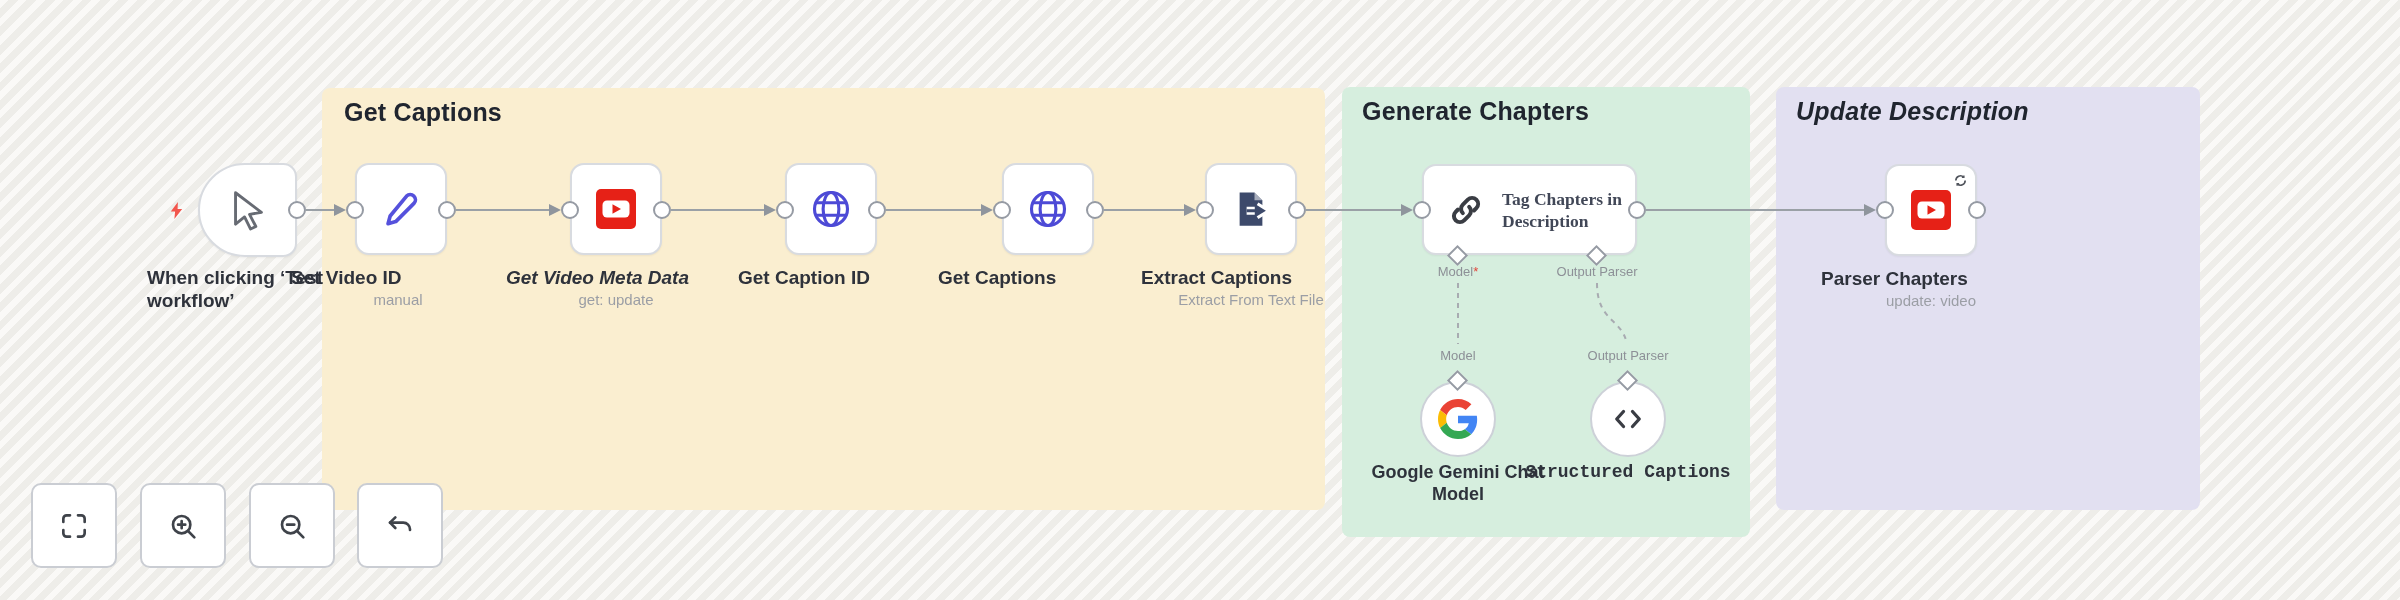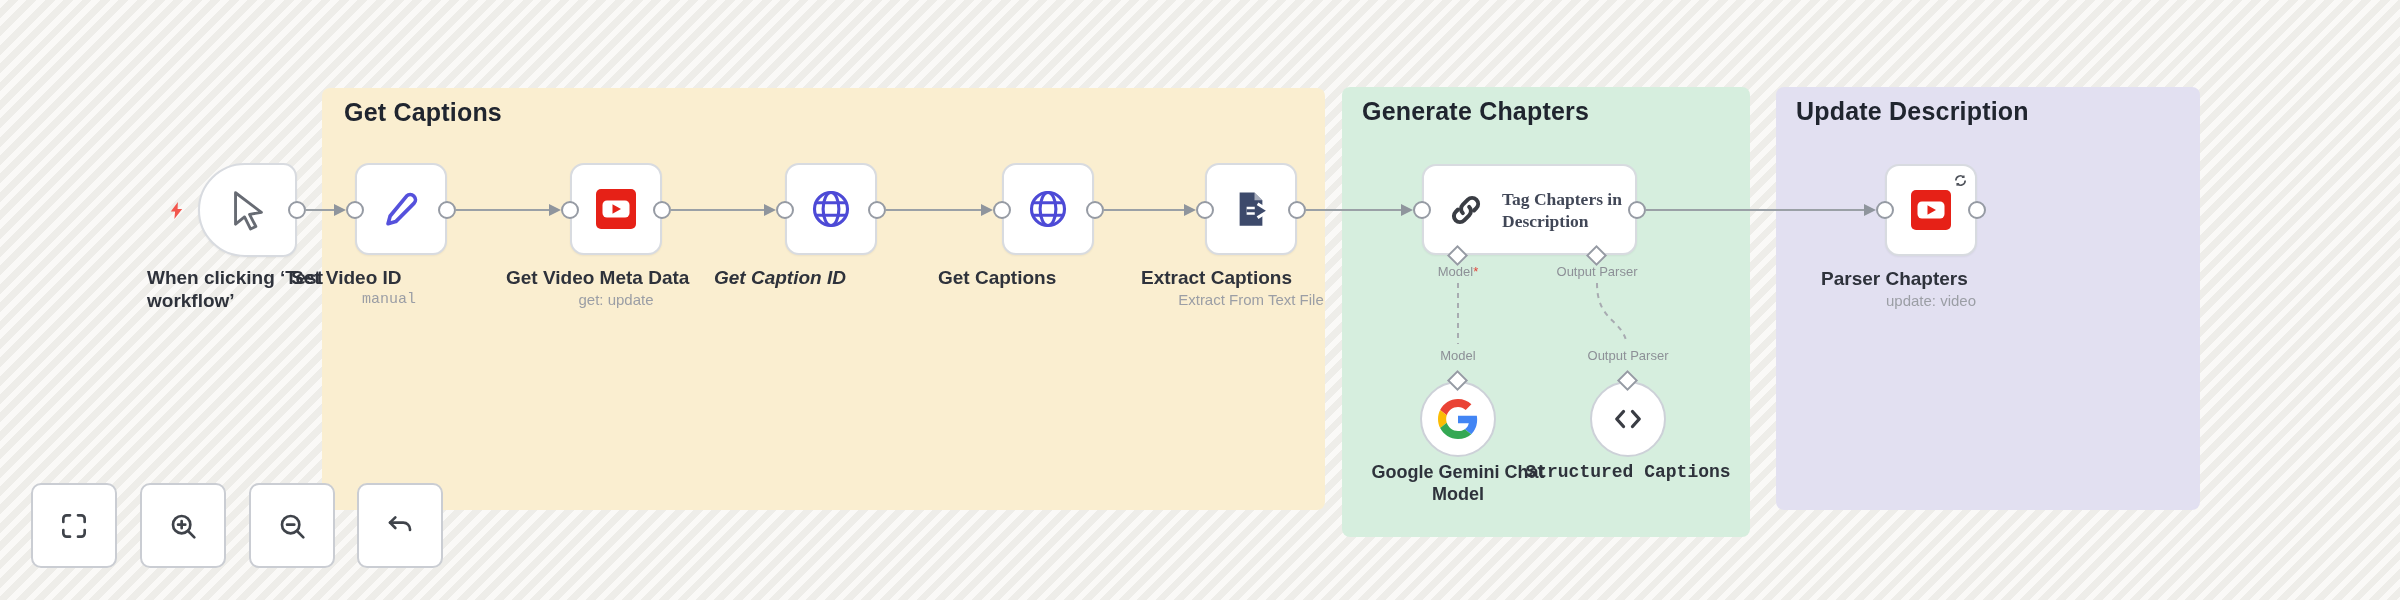--- a/index.html
+++ b/index.html
@@ -36,21 +36,21 @@
 
 <div class="canvas">
 
   <div class="group" style="left:322px;top:88px;width:1003px;height:422px;background:#faeed0;">
     <div class="group-title" style="left:22px;top:10px;">Get Captions</div>
   </div>
   <div class="group" style="left:1342px;top:87px;width:408px;height:450px;background:#d6eede;">
     <div class="group-title" style="left:20px;top:10px;">Generate Chapters</div>
   </div>
   <div class="group" style="left:1776px;top:87px;width:424px;height:423px;background:#e2e0f1;">
-    <div class="group-title" style="left:20px;top:10px;">Update Description</div>
+    <div class="group-title" style="left:20px;top:10px;font-style:italic;">Update Description</div>
   </div>
 
   <svg class="edges" width="2400" height="600" viewBox="0 0 2400 600">
     <g stroke="#9aa0a6" stroke-width="2" fill="none">
       <path d="M306 210 H334"></path>
         <path d="M456 210 H549"></path>
         <path d="M671 210 H764"></path>
       <path d="M886 210 H981"></path>
         <path d="M1104 210 H1184"></path>
         <path d="M1306 210 H1401"></path>
@@ -83,44 +83,44 @@
   <div class="node-label" style="left:147px;top:266px;">When clicking ‘Test workflow’</div>
 
   <div class="node" style="left:355px;top:163px;">
     <svg width="42" height="42" viewBox="0 0 24 24">
       <path d="M15.2 4.6 a2.9 2.9 0 0 1 4.1 0 l0.1 0.1 a2.9 2.9 0 0 1 0 4.1 L9 19.2 L4.6 20.4 L5.8 16 Z" fill="none" stroke="#5551dc" stroke-width="2.1" stroke-linejoin="round"></path>
     </svg>
   </div>
   <div class="port" style="left:346px;top:201px;"></div>
   <div class="port" style="left:438px;top:201px;"></div>
   <div class="node-label" style="left:291px;top:266px;">Set Video ID</div>
-  <div class="node-sub" style="left:279px;top:291px;font-family:Liberation Mono, monospace;">manual</div>
+  <div class="node-sub" style="left:288px;top:291px;">manual</div>
 
   <div class="node" style="left:570px;top:163px;">
     <svg width="40" height="40" viewBox="0 0 40 40">
       <rect width="40" height="40" rx="5" fill="#e62117"></rect>
       <rect x="6.5" y="11.5" width="27" height="17" rx="4.5" fill="#ffffff"></rect>
       <path d="M16.5 15.2 L25 20 L16.5 24.8 Z" fill="#e62117"></path>
     </svg>
   </div>
   <div class="port" style="left:561px;top:201px;"></div>
   <div class="port" style="left:653px;top:201px;"></div>
-  <div class="node-label" style="left:506px;top:266px;">Get Video Meta Data</div>
+  <div class="node-label" style="left:506px;top:266px;font-style:italic;">Get Video Meta Data</div>
   <div class="node-sub" style="left:506px;top:291px;">get: update</div>
 
   <div class="node" style="left:785px;top:163px;">
     <svg width="44" height="44" viewBox="0 0 24 24" fill="none" stroke="#4d4ad6" stroke-width="1.7">
       <circle cx="12" cy="12" r="9"></circle>
         <ellipse cx="12" cy="12" rx="4.3" ry="9"></ellipse>
       <path d="M3.7 8.6 H20.3 M3.7 15.4 H20.3"></path>
     </svg>
   </div>
   <div class="port" style="left:776px;top:201px;"></div>
   <div class="port" style="left:868px;top:201px;"></div>
-  <div class="node-label" style="left:714px;top:266px;font-style:italic;">Get Caption ID</div>
+  <div class="node-label" style="left:738px;top:266px;">Get Caption ID</div>
 
   <div class="node" style="left:1002px;top:163px;">
     <svg width="44" height="44" viewBox="0 0 24 24" fill="none" stroke="#4d4ad6" stroke-width="1.7">
       <circle cx="12" cy="12" r="9"></circle>
         <ellipse cx="12" cy="12" rx="4.3" ry="9"></ellipse>
       <path d="M3.7 8.6 H20.3 M3.7 15.4 H20.3"></path>
     </svg>
   </div>
   <div class="port" style="left:993px;top:201px;"></div>
   <div class="port" style="left:1086px;top:201px;"></div>

